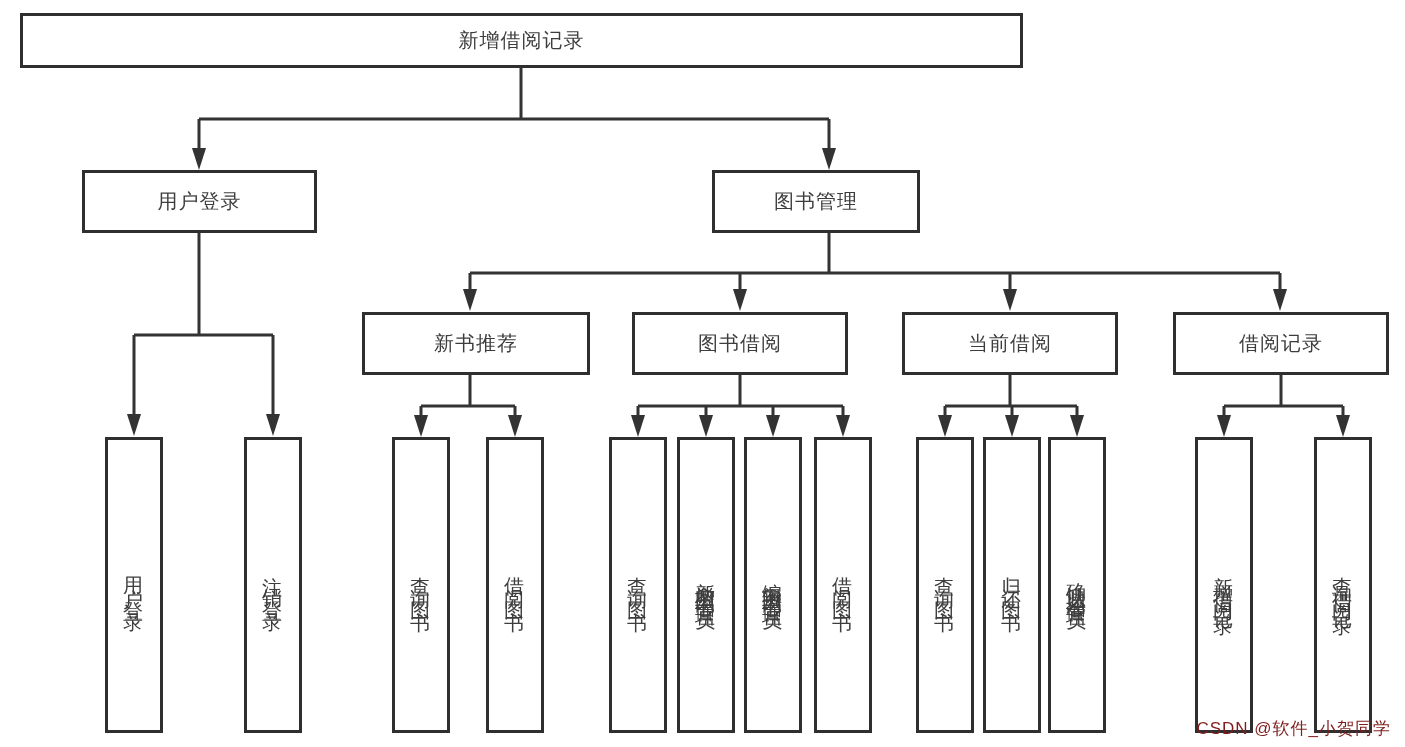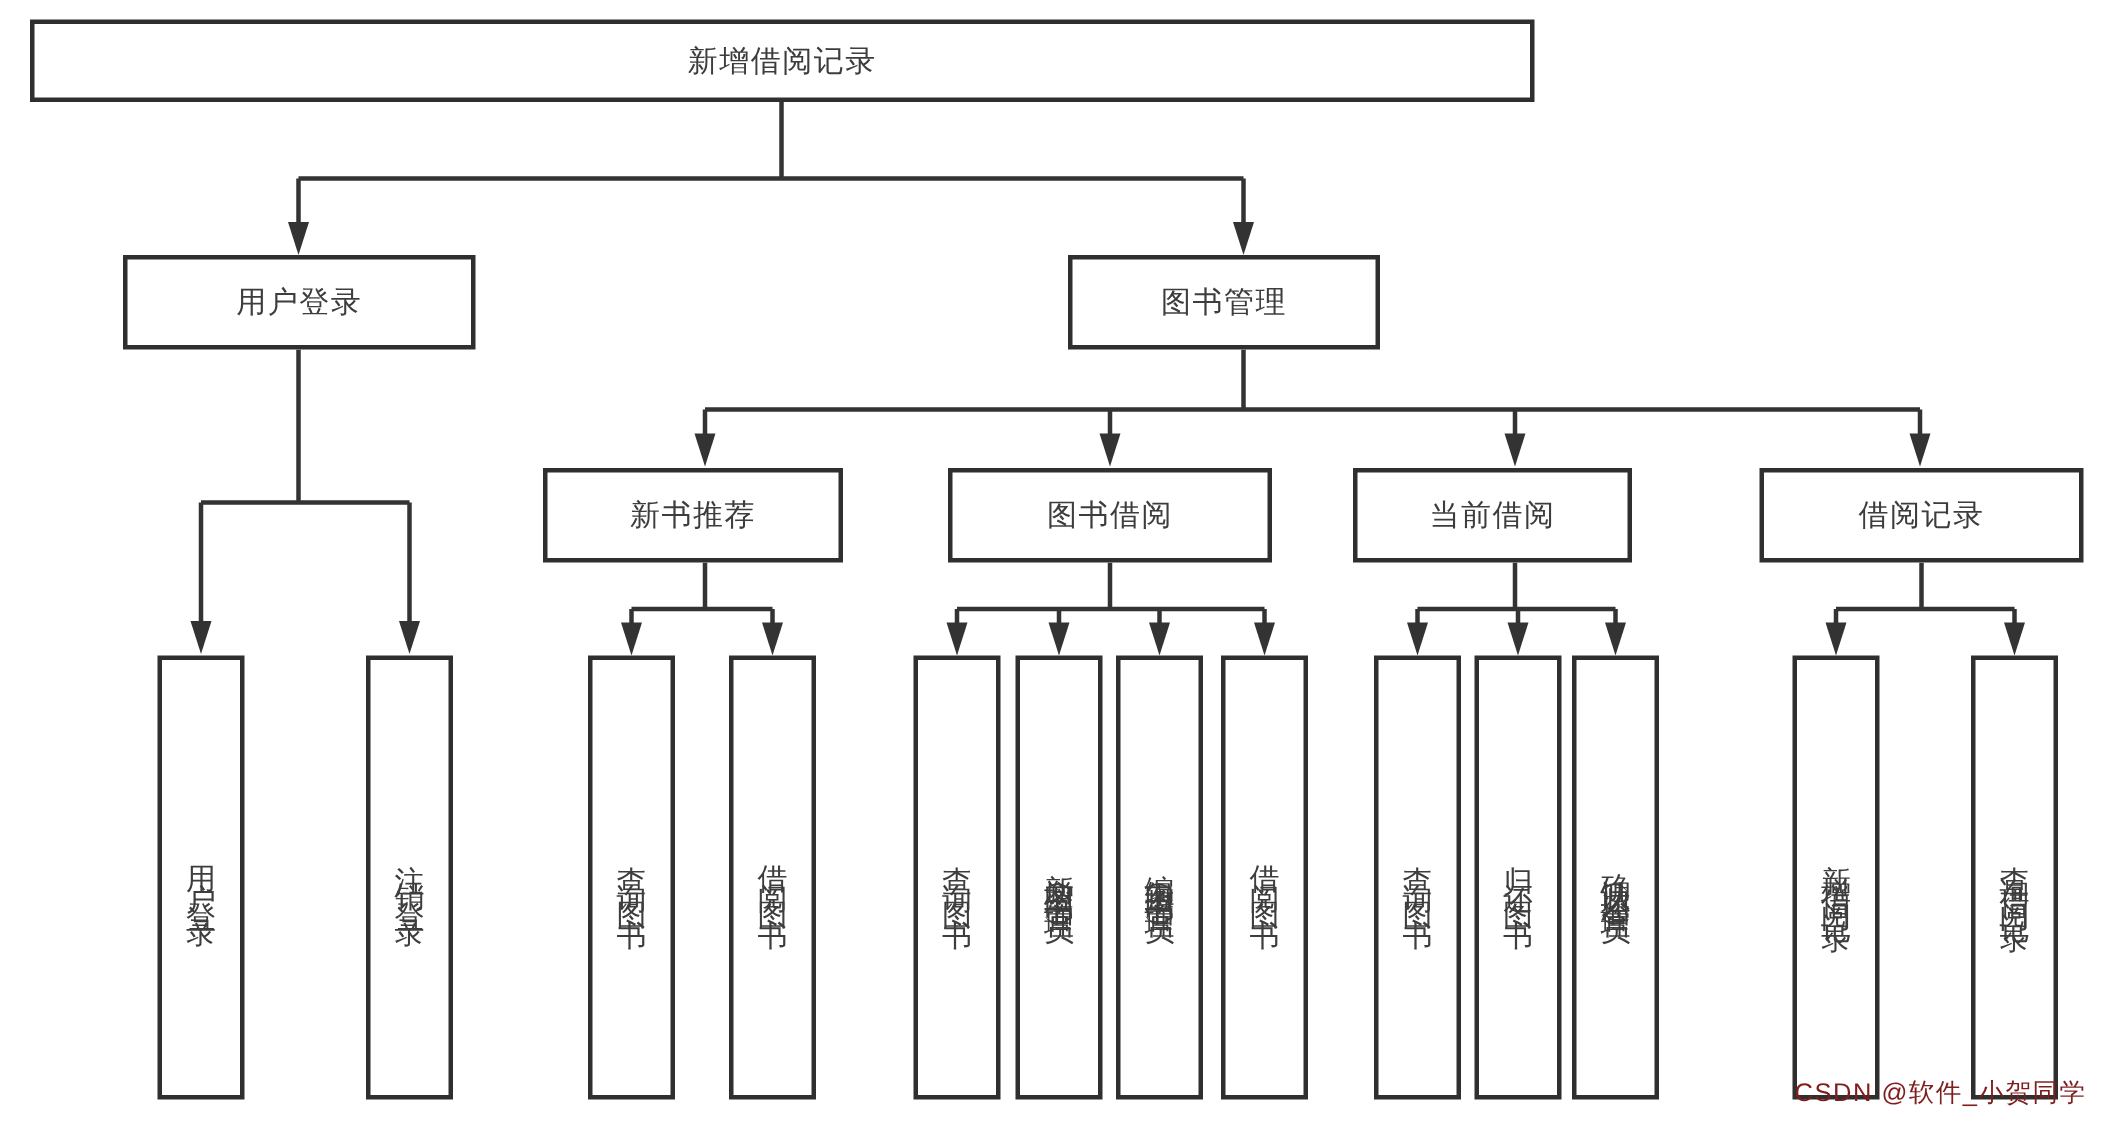--- a/index.html
+++ b/index.html
@@ -96,23 +96,23 @@
       <polygon points="1217,415 1231,415 1224,437"></polygon>
       <polygon points="1336,415 1350,415 1343,437"></polygon>
     </g>
   </svg>
 
   <div class="node" style="left:20px; top:13px; width:1003px; height:55px;">新增借阅记录</div>
 
   <div class="node" style="left:82px; top:170px; width:235px; height:63px;">用户登录</div>
   <div class="node" style="left:712px; top:170px; width:208px; height:63px;">图书管理</div>
 
-  <div class="node" style="left:362px; top:312px; width:200px; height:63px;">新书推荐</div>
+  <div class="node" style="left:362px; top:312px; width:228px; height:63px;">新书推荐</div>
   <div class="node" style="left:632px; top:312px; width:216px; height:63px;">图书借阅</div>
-  <div class="node" style="left:902px; top:312px; width:186px; height:63px;">当前借阅</div>
+  <div class="node" style="left:902px; top:312px; width:216px; height:63px;">当前借阅</div>
   <div class="node" style="left:1173px; top:312px; width:216px; height:63px;">借阅记录</div>
 
   <div class="node leaf" style="left:105px; top:437px; width:58px; height:296px;">用户登录</div>
   <div class="node leaf" style="left:244px; top:437px; width:58px; height:296px;">注销登录</div>
 
   <div class="node leaf" style="left:392px; top:437px; width:58px; height:296px;">查询图书</div>
   <div class="node leaf" style="left:486px; top:437px; width:58px; height:296px;">借阅图书</div>
 
   <div class="node leaf" style="left:609px; top:437px; width:58px; height:296px;">查询图书</div>
   <div class="node leaf long" style="left:677px; top:437px; width:58px; height:296px;">新增图书（管理员）</div>

